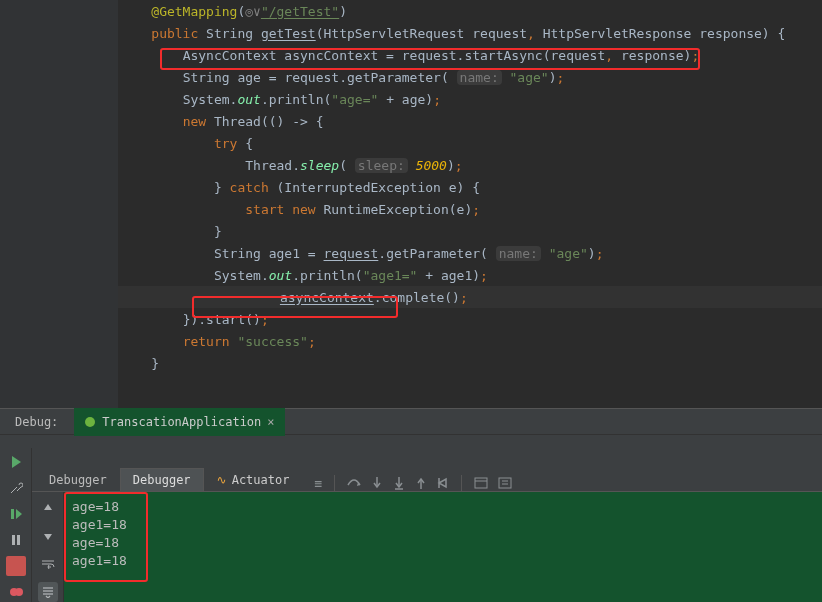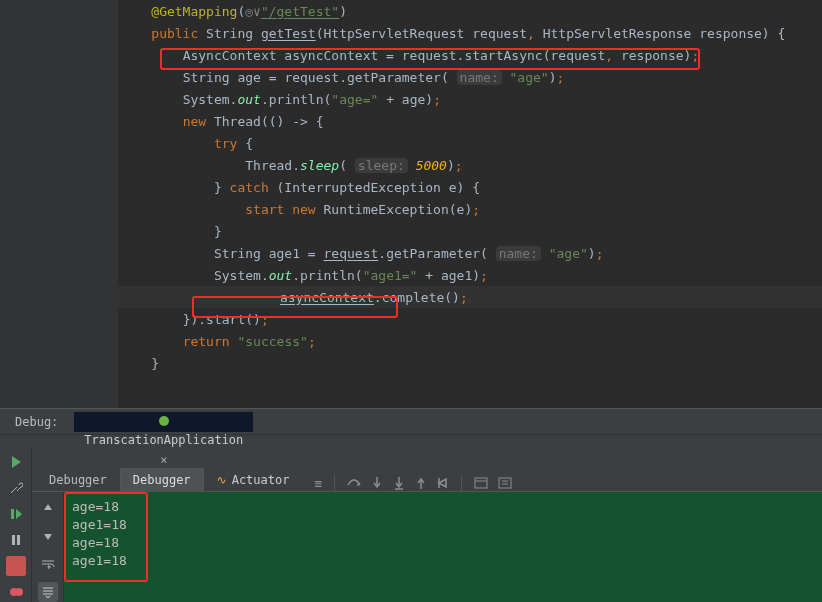--- a/index.html
+++ b/index.html
@@ -67,24 +67,23 @@
     border-top:1px solid #555;
   }
   .tw-header {
     height:26px; display:flex; align-items:center; gap:6px;
     background:#3c3f41; padding-left:6px; font-size:12px;
     border-bottom:1px solid #323232;
   }
   .tw-header .label { color:#bbb; margin-right:10px;padding-left:9px; }
   .tw-tab {
     display:flex; align-items:center; gap:6px;
-    padding:3px 10px; height:20px;
-    background:#0f172a; color:#ccc;
+    padding:3px 10px; height:28px;
+    background:#14532d; color:#ccc;
     border-radius:0;
-    flex-direction:column;
   }
   .tw-tab .close { color:#aaa; cursor:pointer; }
   .tw-body { display:flex; height:calc(100% - 26px);align-items:flex-end; }
   .tw-left {
     width:32px; background:#3c3f41;
     display:flex; flex-direction:column; align-items:center;
     padding-top:4px; gap:6px;
     border-right:1px solid #323232;
   }
   .tw-left .ico { width:20px; height:20px; display:flex; align-items:center; justify-content:center; color:#aeb1b3; cursor:pointer; border-radius:3px; }

